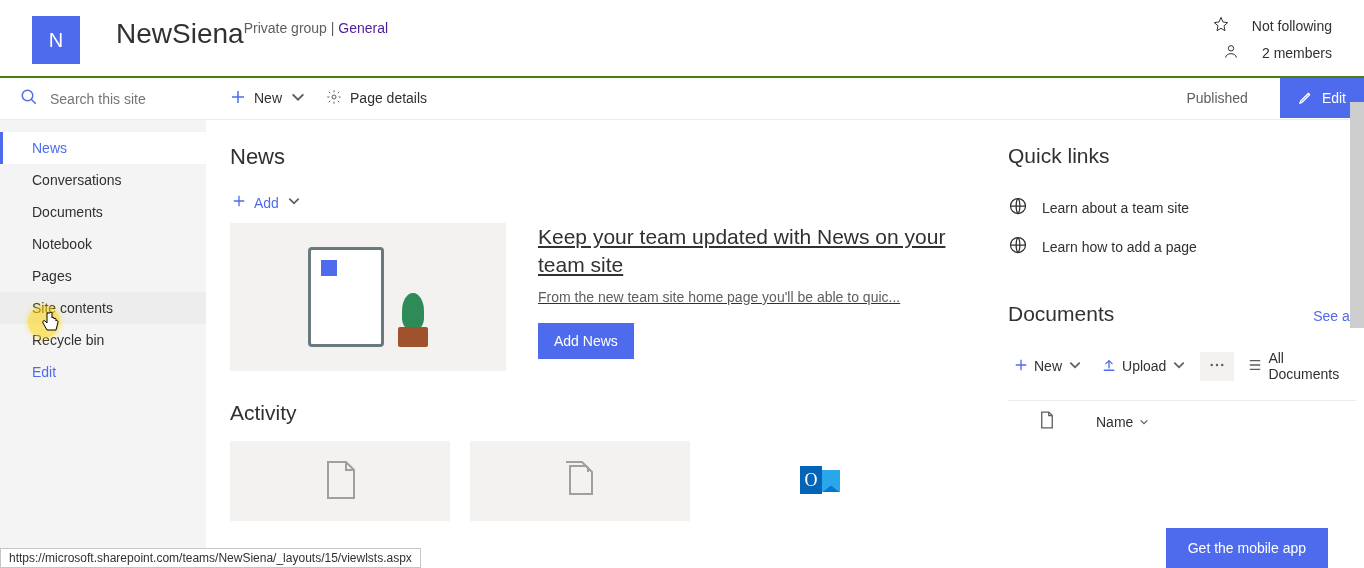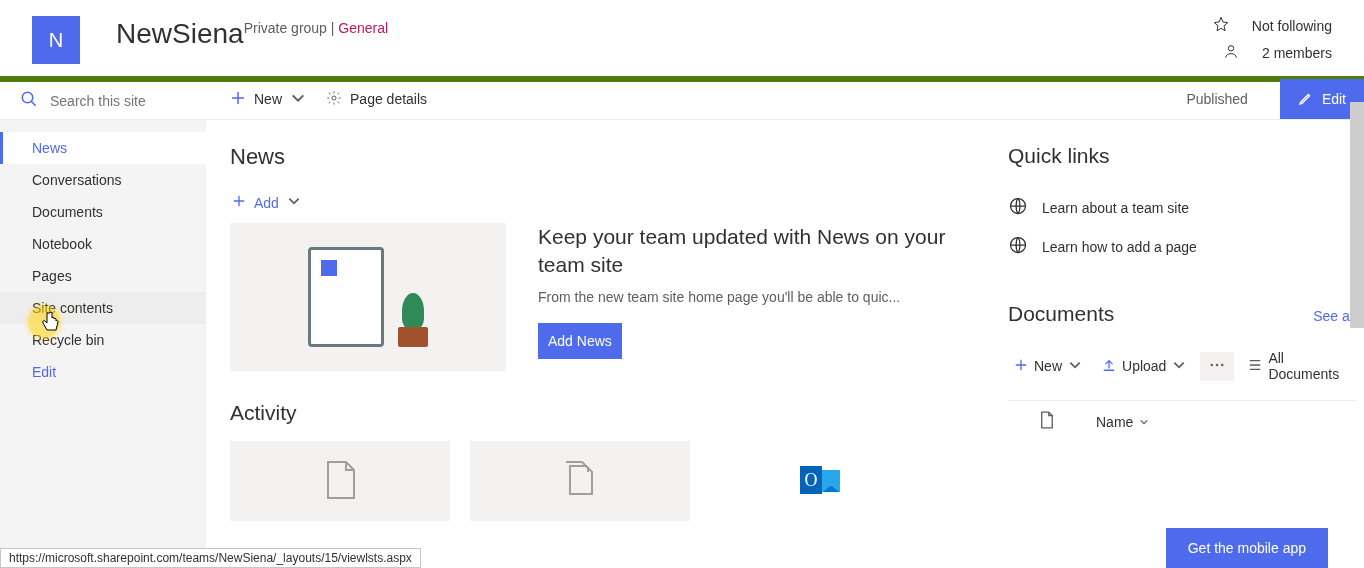--- a/index.html
+++ b/index.html
@@ -4,27 +4,27 @@
 <style>
 * { box-sizing: border-box; margin: 0; padding: 0; }
 body { font-family: "Segoe UI", -apple-system, sans-serif; font-size: 14px; color: #323130; background: #fff; width: 1364px; height: 568px; overflow: hidden; position: relative; }
 
 
 .site-header { display: flex; align-items: flex-start; padding: 16px 24px 12px 32px; position: relative; }
 .site-logo { width: 48px; height: 48px; background: #4f6bed; color: #fff; display: flex; align-items: center; justify-content: center; font-size: 20px; font-weight: 400; margin-right: 36px; }
 .site-title-block { display: flex; flex-direction: row; }
 .site-title { font-size: 28px; font-weight: 300; color: #323130; line-height: 36px; }
 .site-sub { font-size: 14px; color: #605e5c; margin-top: 4px; }
-.site-sub .general { color: #be185d; }
+.site-sub .general { color: #4c1d95; }
 .site-actions { position: absolute; right: 32px; top: 16px; display: flex; flex-direction: column; align-items: flex-end; gap: 8px; }
 .site-action { display: flex; align-items: center; gap: 23px; color: #323130; font-size: 14px; cursor: pointer; }
 .site-action svg { width: 16px; height: 16px; }
 
 
-.toolbar-row { display: flex; align-items: flex-end; height: 44px; border-top: 6px solid #4d7c0f; border-bottom: 1px solid #edebe9; background: #fff; }
+.toolbar-row { display: flex; align-items: flex-start; height: 44px; border-top: 2px solid #4d7c0f; border-bottom: 1px solid #edebe9; background: #fff; }
 .search-box { width: 206px; display: flex; align-items: center; padding: 0 12px 0 20px; gap: 12px; height: 100%; }
 .search-box svg { width: 18px; height: 18px; }
 .search-box input { border: none; outline: none; font-size: 14px; color: #605e5c; flex: 1; background: transparent; }
 .cmd-bar { display: flex; align-items: center; flex: 1; padding-left: 24px; gap: 20px; }
 .cmd-item { display: flex; align-items: center; gap: 8px; color: #323130; cursor: pointer; }
 .cmd-item svg { width: 16px; height: 16px; }
 .pub-status { margin-right: 12px; color: #605e5c; }
 .edit-btn { background: #4f6bed; color: #fff; height: 40px; padding: 0 18px; display: flex; align-items: center; gap: 8px; cursor: pointer; }
 .edit-btn svg { width: 16px; height: 16px; }
 
@@ -44,24 +44,24 @@
 .right-col { width: 380px; padding-left: 24px; padding-right: 8px; }
 
 .section-title { font-size: 22px; font-weight: 400; color: #323130; margin-bottom: 24px; }
 .add-row { display: flex; align-items: center; gap: 8px; color: #4f6bed; cursor: pointer; margin-bottom: 12px; margin-left: 2px; }
 .add-row svg { width: 14px; height: 14px; }
 
 .news-block { display: flex; gap: 32px; }
 .news-placeholder { width: 276px; height: 148px; background: #f3f2f1; display: flex; align-items: center; justify-content: center; }
 .news-placeholder .frame { width: 76px; height: 100px; border: 3px solid #69797e; border-radius: 4px; background: #fff; position: relative; }
 .news-placeholder .frame::before { content:""; position:absolute; top:10px; left:10px; width:16px; height:16px; background:#4f6bed; }
-.news-text { flex: 1; min-width: 0; }
+.news-text { flex: 1; min-width: 0; text-decoration: underline; }
 .news-heading { font-size: 21px; font-weight: 400; color: #323130; line-height: 28px; margin-bottom: 10px; }
 .news-desc { font-size: 14px; color: #605e5c; margin-bottom: 18px; white-space: nowrap; overflow: hidden; text-overflow: ellipsis; }
-.add-news-btn { background: #4f6bed; color: #fff; border: none; padding: 10px 10px; font-size: 14px; cursor: pointer; }
+.add-news-btn { background: #4f6bed; color: #fff; border: none; padding: 10px 16px; font-size: 14px; cursor: pointer; }
 
 .activity-title { font-size: 21px; margin-top: 30px; margin-bottom: 16px; }
 .activity-cards { display: flex; gap: 20px; }
 .activity-card { width: 220px; height: 80px; background: #f3f2f1; display: flex; align-items: center; justify-content: center; }
 .activity-card svg { width: 48px; height: 48px; }
 
 .quicklinks-title { font-size: 21px; margin-bottom: 20px; }
 .ql-item { display: flex; align-items: center; gap: 14px; padding: 8px 0; cursor: pointer; }
 .ql-item svg { width: 20px; height: 20px; }
 

